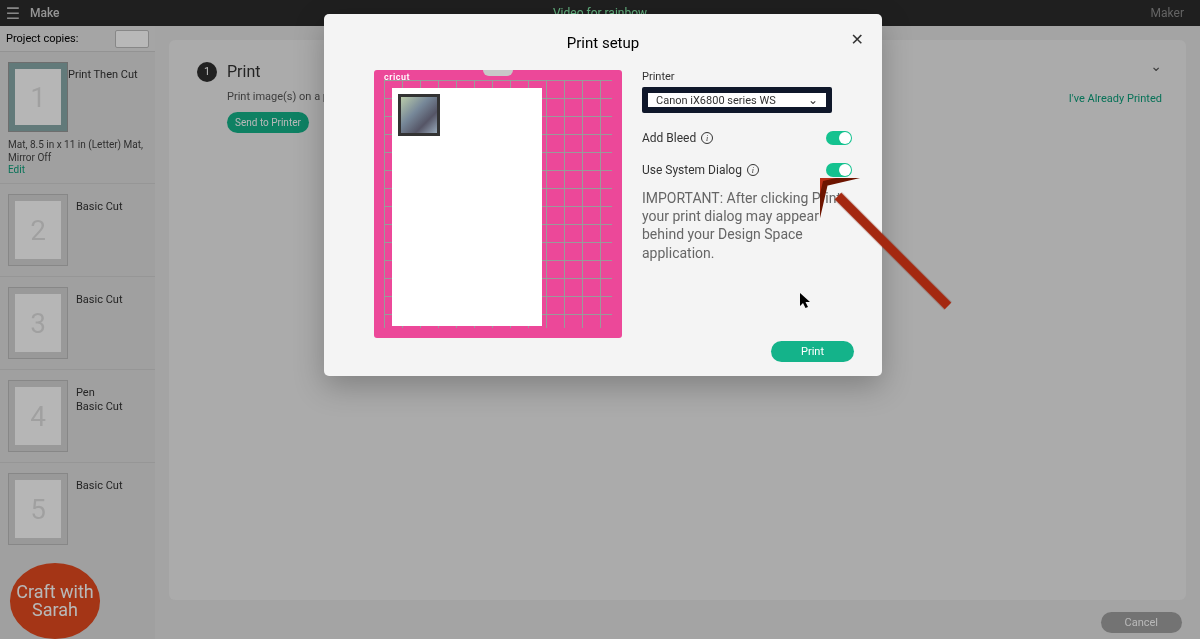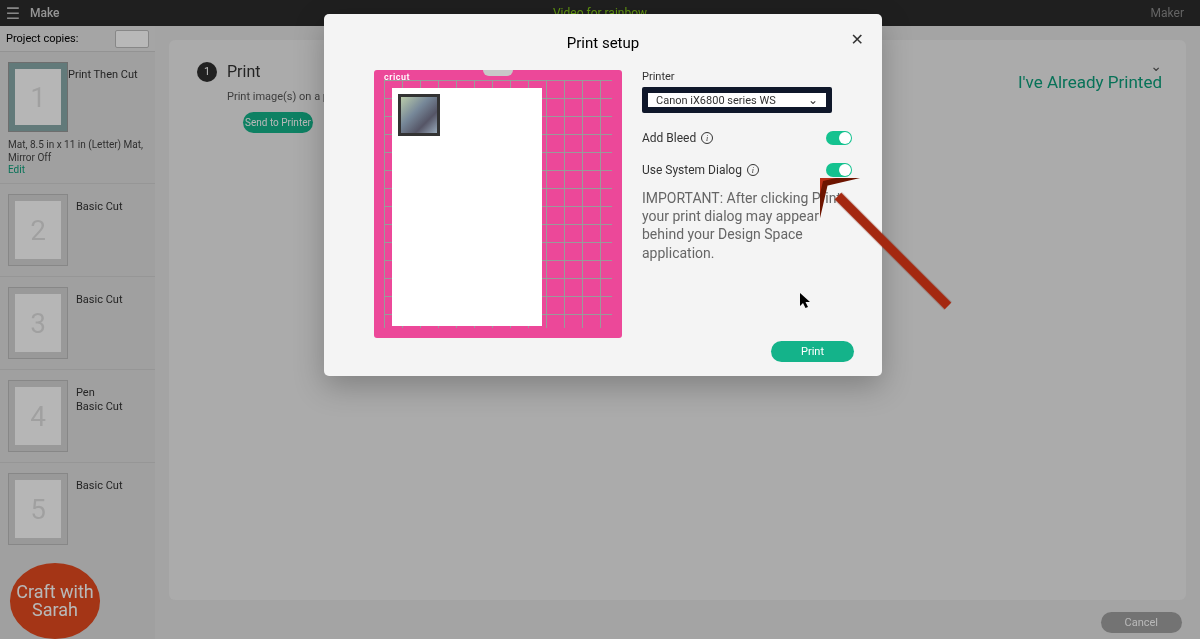--- a/index.html
+++ b/index.html
@@ -3,21 +3,21 @@
 <meta charset="utf-8">
 <style>
   * { box-sizing: border-box; margin: 0; padding: 0; font-family: -apple-system, BlinkMacSystemFont, "Segoe UI", Roboto, Helvetica, Arial, sans-serif; }
   html, body { width: 1200px; height: 639px; overflow: hidden; background: #e8e8e8; }
   .stage { position: relative; width: 1200px; height: 639px; }
 
   
   .topbar { position: absolute; top: 0; left: 0; right: 0; height: 26px; background: #2c2c2c; color: #d0d0d0; display: flex; align-items: center; font-size: 12px; }
   .menu-icon { width: 26px; text-align: center; font-size: 16px; color: #bbb; }
   .topbar-title { margin-left: 4px; font-weight: 500; color: #cfcfcf; }
-  .topbar-center { position: absolute; left: 50%; transform: translateX(-50%); color: #84cc16; font-size: 12px; }
+  .topbar-center { position: absolute; left: 50%; transform: translateX(-50%); color: #86efac; font-size: 12px; }
   .topbar-right { margin-left: auto; margin-right: 16px; color: #8a8a8a; padding-left: 18px; }
 
   
   .bgmain { position: absolute; top: 26px; left: 0; right: 0; bottom: 0; background: #15803d; }
 
   
   .leftpanel { position: absolute; left: 0; top: 0; width: 155px; bottom: 0; background: #dedede; }
   .copies-row { height: 26px; background: #e5e5e5; display: flex; align-items: center; padding: 0 6px; font-size: 11px; border-bottom: 1px solid #ccc; }
   .copies-row .spin { margin-left: auto; width: 34px; height: 18px; border: 1px solid #bbb; background: #fff; border-radius: 2px; }
   .apply-row { height: 20px; text-align: right; padding: 2px 10px; font-size: 11px; color: #0b9e7a; }
@@ -33,22 +33,22 @@
   .mat-block { border-top: 1px solid #d0d0d0; padding: 10px 8px; display: flex; gap: 8px; align-items: flex-start; }
   .mat-block .mat-thumb { width: 60px; height: 72px; border: 1px solid #bbb; background: #d4d4d4; }
 
   
   .bg-right { position: absolute; left: 155px; top: 0; right: 0; bottom: 0; background: #e3e3e3; padding: 0; }
   .print-panel-bg { margin: 14px; background: #ededed; border-radius: 6px; height: 560px; position: relative; padding: 20px 28px; }
   .step-badge { display: inline-flex; align-items: center; gap: 10px; }
   .circle { width: 20px; height: 20px; border-radius: 10px; background: #2f2f2f; color: #fff; display: flex; align-items: center; justify-content: center; font-size: 11px; }
   .step-title { font-size: 16px; color: #333; }
   .step-sub { font-size: 11px; color: #555; margin: 8px 0 8px 30px; }
-  .send-btn { margin-left: 46px; display: inline-block; background: #14b38a; color: #fff; font-size: 10px; padding: 5px 2px; border-radius: 12px; }
-  .already { position: absolute; right: 24px; top: 32px; color: #0b9e7a; font-size: 17px; }
+  .send-btn { margin-left: 30px; display: inline-block; background: #14b38a; color: #fff; font-size: 10px; padding: 5px 8px; border-radius: 12px; }
+  .already { position: absolute; right: 24px; top: 52px; color: #0b9e7a; font-size: 11px; }
   .chev { position: absolute; right: 24px; top: 18px; color: #555; font-size: 14px; }
   .cancel-btn { position: absolute; right: 18px; bottom: 6px; background: #a0a0a0; color: #fff; font-size: 11px; padding: 4px 24px; border-radius: 12px; }
 
   
   .logo { position: absolute; left: 10px; bottom: 0px; width: 90px; height: 76px; background: #e34a1f; border-radius: 48px 48px 48px 48px / 40px 40px 40px 40px; display: flex; align-items: center; justify-content: center; color: #fff; font-family: "Brush Script MT", cursive; font-size: 18px; line-height: 1; text-align: center; }
 
   
   .dim { position: absolute; inset: 0; background: rgba(0,0,0,0.28); }
 
   

